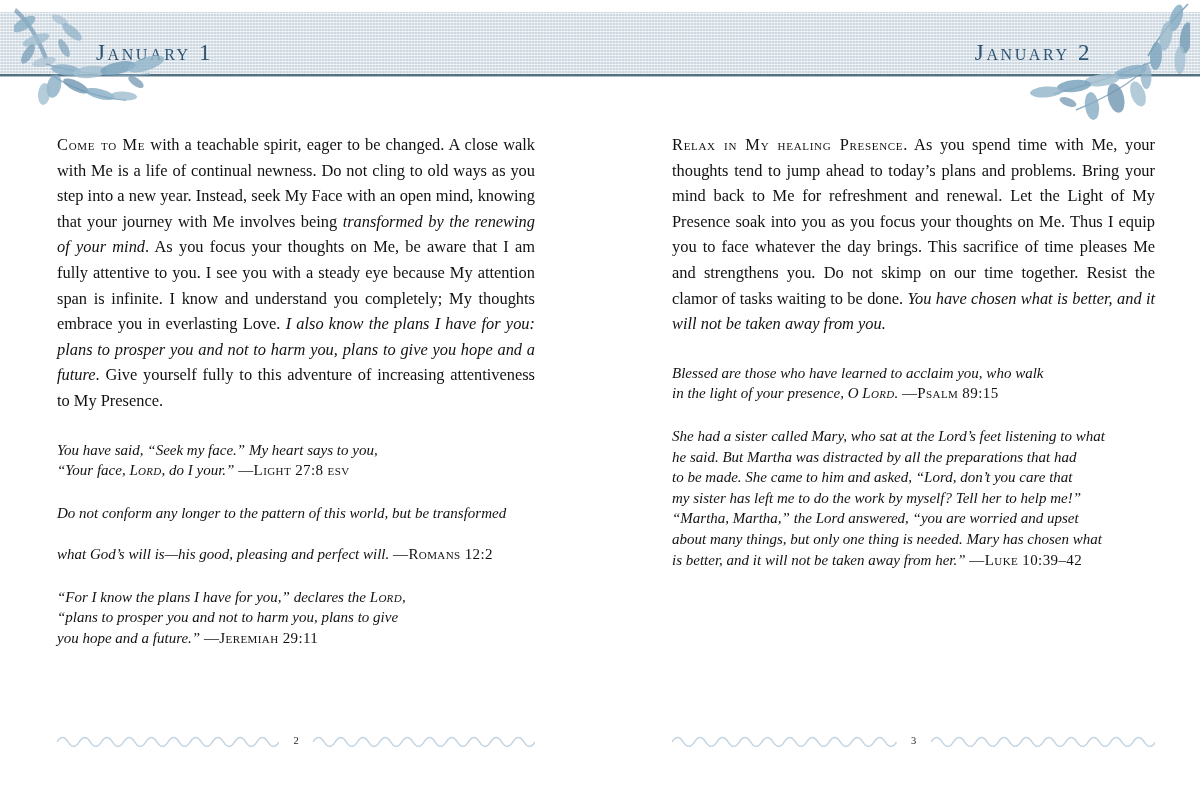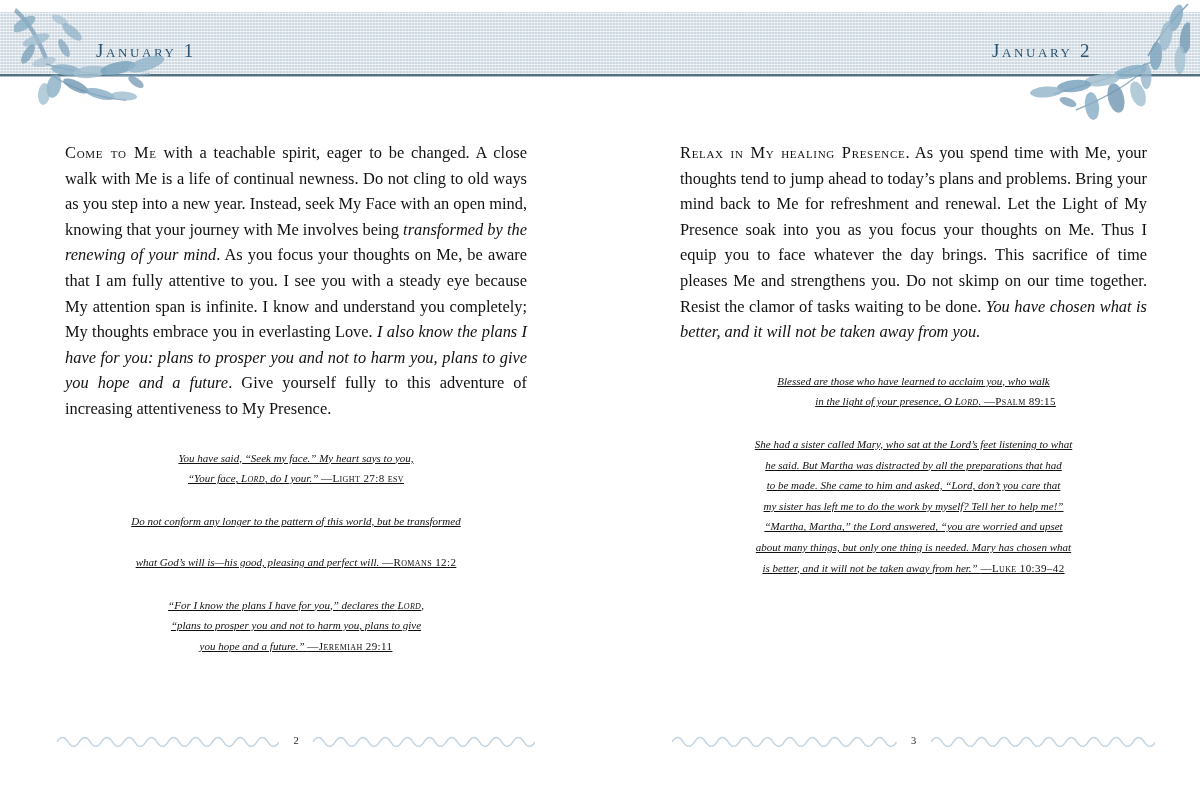--- a/index.html
+++ b/index.html
@@ -41,21 +41,21 @@
     left: 0;
     top: 76px;
     width: 1200px;
     height: 1px;
     background: #aebfca;
   }
 
   .date-heading {
     position: absolute;
     top: 40px;
-    font-size: 19px;
+    font-size: 23px;
     letter-spacing: 2.6px;
     color: #2d5373;
     font-variant: small-caps;
     font-weight: normal;
     white-space: nowrap;
   }
   .date-left  { left: 96px; }
   .date-right { right: 108px; }
 
   
@@ -73,38 +73,36 @@
   }
   .page-left  { left: 57px;  width: 478px; }
   .page-right { left: 672px; width: 483px; }
 
   .body-text {
     font-size: 16.4px;
     line-height: 25.6px;
     text-align: justify;
     text-justify: inter-word;
     hyphens: none;
-    margin: 8px;
+    margin: 0;
     color: #111111;
   }
   .opener {
     font-variant: small-caps;
     letter-spacing: 0.7px;
   }
 
   
   .verses { margin-top: 26px; }
   .verse {
     font-style: italic;
-    font-size: 11px;
+    font-size: 15px;
     line-height: 20.6px;
-    text-align: center;
     margin: 0 0 22px 0;
     color: #111111;
-    text-decoration: underline;
   }
   .verse:last-child { margin-bottom: 0; }
   .sc {
     font-variant: small-caps;
     font-style: italic;
     letter-spacing: 0.3px;
   }
   .ref {
     font-variant: small-caps;
     font-style: normal;
@@ -208,21 +206,21 @@
   <div class="verses">
       <div class="verse"><span style="font-style: italic;">You have said, “Seek my face.” My heart says to you,</span><br><span style="font-style: italic; margin-top: 33px;">“Your face, </span><span class="sc">Lord</span><span style="font-style: italic;">, do I your.” </span><span class="ref">—Light 27:8 esv</span></div>
       <div class="verse"><span style="font-style: italic;">Do not conform any longer to the pattern of this world, but be transformed</span><br><br><span style="font-style: italic;">what God’s will is—his good, pleasing and perfect will. </span><span class="ref">—Romans 12:2</span></div>
       <div class="verse"><span style="font-style: italic;">“For I know the plans I have for you,”  declares the </span><span class="sc">Lord</span><span style="font-style: italic;">,</span><br><span style="font-style: italic;">“plans to prosper you and not to harm you, plans to give</span><br><span style="font-style: italic;">you hope and a future.” </span><span class="ref">—Jeremiah 29:11</span></div>
     </div>
 </div>
 
 <div class="page page-right">
   <p class="body-text"><span class="opener">Relax in My healing Presence</span><span>. As you spend time with Me, your thoughts tend to jump ahead to today’s plans and problems. Bring your mind back to Me for refreshment and renewal. Let the Light of My Presence soak into you as you focus your thoughts on Me. Thus I equip you to face whatever the day brings. This sacrifice of time pleases Me and strengthens you. Do not skimp on our time together. Resist the clamor of tasks waiting to be done. </span><span style="font-style: italic;">You have chosen what is better, and it will not be taken away from you.</span></p>
   <div class="verses">
-      <div class="verse"><span style="font-style: italic;">Blessed are those who have learned to acclaim you, who walk</span><br><span style="font-style: italic; margin-left: 44px;">in the light of your presence, O </span><span class="sc">Lord</span><span style="font-style: italic;">. </span><span class="ref">—Psalm 89:15</span></div>
+      <div class="verse"><span style="font-style: italic;">Blessed are those who have learned to acclaim you, who walk</span><br><span style="font-style: italic;">in the light of your presence, O </span><span class="sc">Lord</span><span style="font-style: italic;">. </span><span class="ref">—Psalm 89:15</span></div>
       <div class="verse"><span style="font-style: italic;">She had a sister called Mary, who sat at the Lord’s feet listening to what</span><br><span style="font-style: italic;">he said. But Martha was distracted by all the preparations that had</span><br><span style="font-style: italic;">to be made. She came to him and asked, “Lord, don’t you care that</span><br><span style="font-style: italic;">my sister has left me to do the work by myself? Tell her to help me!”</span><br><span style="font-style: italic;">“Martha, Martha,” the Lord answered, “you are worried and upset</span><br><span style="font-style: italic;">about many things, but only one thing is needed. Mary has chosen what</span><br><span style="font-style: italic;">is better, and it will not be taken away from her.” </span><span class="ref">—Luke 10:39–42</span></div>
     </div>
 </div>
 
 <div class="footer footer-left">
   <div class="footer-row">
     <div class="scallop">
       <svg viewBox="0 0 200 14" preserveAspectRatio="none">
           <path d="M0 9 Q5 0 10 9 T20 9 T30 9 T40 9 T50 9 T60 9 T70 9 T80 9 T90 9 T100 9 T110 9 T120 9 T130 9 T140 9 T150 9 T160 9 T170 9 T180 9 T190 9 T200 9" stroke="#c3d4e2" stroke-width="1.5" fill="none"></path>
         </svg>

